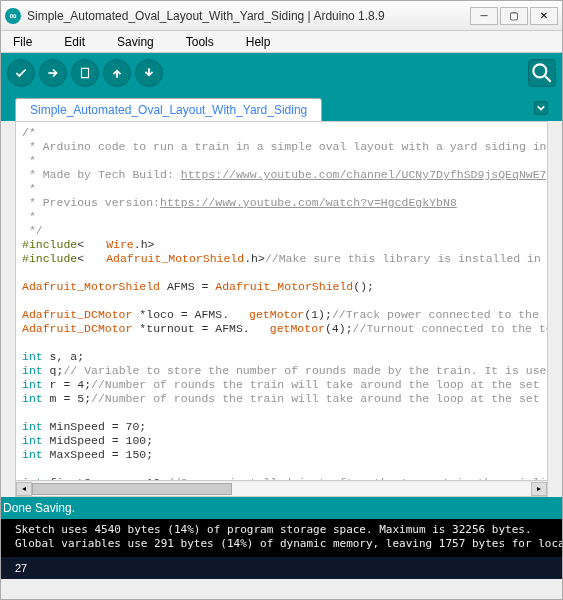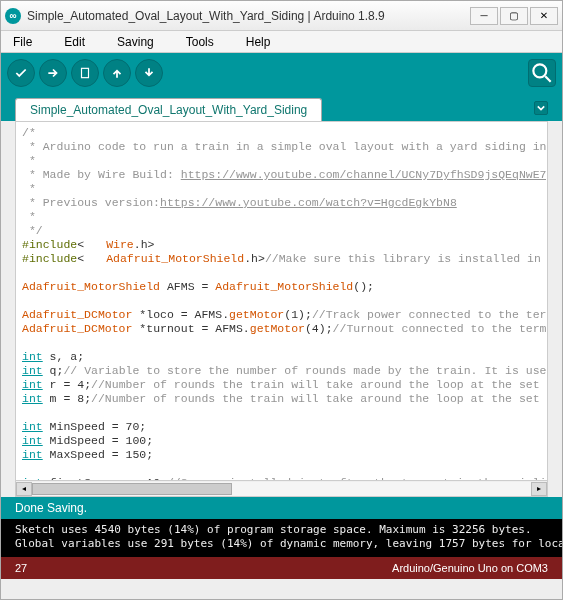--- a/index.html
+++ b/index.html
@@ -10,39 +10,39 @@
 .win-controls { display: flex; gap: 2px; }
 .win-btn { width: 28px; height: 18px; border: 1px solid #bbb; background: #f5f5f5; display: flex; align-items: center; justify-content: center; font-size: 10px; cursor: pointer; }
 .menubar { height: 22px; background: #f5f5f5; display: flex; align-items: center; padding: 0 4px; gap: 16px; border-bottom: 1px solid #ccc; }
 .menu-item { padding: 2px 8px; cursor: pointer; }
 .toolbar { height: 40px; background: #00979d; display: flex; align-items: center; padding: 0 6px; gap: 4px; }
 .tool-btn { width: 28px; height: 28px; border-radius: 50%; background: #008184; border: 1px solid #006d71; display: flex; align-items: center; justify-content: center; cursor: pointer; }
 .tool-btn svg { width: 14px; height: 14px; fill: #fff; stroke: #fff; }
 .tool-spacer { flex: 1; }
 .serial-btn { width: 28px; height: 28px; border-radius: 4px; background: #008184; border: 1px solid #006d71; display: flex; align-items: center; justify-content: center; cursor: pointer; }
 .tabs { height: 28px; background: #00979d; padding: 0 14px; display: flex; align-items: flex-end; }
-.tab { background: #fff; border: 1px solid #aaa; border-bottom: none; padding: 4px 14px; font-size: 12px; color: #0f766e; cursor: pointer; border-radius: 3px 3px 0 0; }
+.tab { background: #fff; border: 1px solid #aaa; border-bottom: none; padding: 4px 14px; font-size: 12px; color: #3b82f6; cursor: pointer; border-radius: 3px 3px 0 0; }
 .tab-toggle { margin-left: auto; width: 14px; height: 14px; background: #008184; border: 1px solid #006d71; display: flex; align-items: center; justify-content: center; cursor: pointer; border-radius: 2px; margin-bottom: 6px; }
 .tab-toggle svg { width: 8px; height: 8px; fill: #fff; }
 .editor-wrap { background: #fff; margin: 0 14px; height: 376px; overflow: hidden; position: relative; border: 1px solid #ccc; }
 .editor { font-family: Consolas, "Courier New", monospace; font-size: 11.5px; line-height: 14px; padding: 4px 6px; white-space: pre; overflow: auto; height: calc(100% - 16px); color: #333; }
 .hscroll { height: 16px; background: #efefef; border-top: 1px solid #ccc; display: flex; align-items: center; }
 .hscroll-btn { width: 16px; height: 14px; background: #ddd; border: 1px solid #bbb; display: flex; align-items: center; justify-content: center; font-size: 8px; cursor: pointer; }
 .hscroll-track { flex: 1; height: 14px; background: #f5f5f5; position: relative; }
 .hscroll-thumb { position: absolute; left: 0; width: 40%; height: 12px; top: 1px; background: #ccc; border: 1px solid #aaa; cursor: pointer; }
 .c-cmt { color: #959595; }
 .c-link { color: #959595; text-decoration: underline; }
 .c-pre { color: #5e6d03; font-family: Liberation Mono, monospace; }
 .c-lib { color: #d35400; margin-left: 22px; }
 .c-cls { color: #d35400; }
-.c-meth { color: #d35400; }
-.c-type { color: #00979d; text-decoration: underline; }
-.status { height: 22px; background: #00979d; color: #fff; display: flex; align-items: center; padding: 0 14px; font-size: 12px; }
+.c-meth { color: #d35400; margin-left: 20px; }
+.c-type { color: #00979d; }
+.status { height: 22px; background: #00979d; color: #fff; display: flex; align-items: center; padding: 0 2px; font-size: 12px; }
 .console { background: #000; color: #eee; font-family: Consolas, monospace; font-size: 11px; line-height: 14px; padding: 4px 14px; height: 38px; overflow: hidden; white-space: pre; }
-.footer { height: 22px; background: #7f1d1d; color: #fff; display: flex; align-items: center; padding: 0 14px; font-size: 11px; }
+.footer { height: 22px; background: #0f172a; color: #fff; display: flex; align-items: center; padding: 0 14px; font-size: 11px; }
 .footer-right { margin-left: auto; }
 </style>
 </head>
 <body>
 
 <div class="titlebar">
   <div class="title-icon">∞</div>
   <div class="title-text">Simple_Automated_Oval_Layout_With_Yard_Siding | Arduino 1.8.9</div>
   <div class="win-controls">
     <div class="win-btn">─</div>
@@ -100,37 +100,37 @@
     <svg viewBox="0 0 10 10">
         <path d="M1 3l4 4 4-4" fill="none" stroke="#fff" stroke-width="2"></path>
       </svg>
   </div>
 </div>
 
 <div class="editor-wrap">
 <div class="editor"><span class="c-cmt">/*</span>
 <span class="c-cmt"> * Arduino code to run a train in a simple oval layout with a yard siding in an automated se</span>
 <span class="c-cmt"> *</span>
-<span class="c-cmt"> * Made by Wire Build: </span><span class="c-link">https://www.youtube.com/channel/UCNy7DyfhSD9jsQEqNwE7p8g?sub_confirma</span>
+<span class="c-cmt"> * Made by Tech Build: </span><span class="c-link">https://www.youtube.com/channel/UCNy7DyfhSD9jsQEqNwE7p8g?sub_confirma</span>
 <span class="c-cmt"> *</span>
 <span class="c-cmt"> * Previous version:</span><span class="c-link">https://www.youtube.com/watch?v=HgcdEgkYbN8</span>
 <span class="c-cmt"> *</span>
 <span class="c-cmt"> */</span>
 <span class="c-pre">#include</span>&lt;<span class="c-lib">Wire</span><span>.h&gt;</span>
 <span class="c-pre">#include</span>&lt;<span class="c-lib">Adafruit_MotorShield</span><span>.h&gt;</span><span class="c-cmt">//Make sure this library is installed in your IDE.</span>
 
 <span class="c-cls">Adafruit_MotorShield</span><span> AFMS = </span><span class="c-cls">Adafruit_MotorShield</span><span>();</span>
 
 <span class="c-cls">Adafruit_DCMotor</span><span> *loco = AFMS.</span><span class="c-meth">getMotor</span><span>(1);</span><span class="c-cmt">//Track power connected to the terminal 'M1'.</span>
 <span class="c-cls">Adafruit_DCMotor</span><span> *turnout = AFMS.</span><span class="c-meth">getMotor</span><span>(4);</span><span class="c-cmt">//Turnout connected to the terminal 'M4'.</span>
 
 <span class="c-type">int</span><span> s, a;</span>
 <span class="c-type">int</span><span> q;</span><span class="c-cmt">// Variable to store the number of rounds made by the train. It is used at various for</span>
 <span class="c-type">int</span><span> r = 4;</span><span class="c-cmt">//Number of rounds the train will take around the loop at the set MaxSpeed.</span>
-<span class="c-type">int</span><span> m = 8;</span><span class="c-cmt">//Number of rounds the train will take around the loop at the set MidSpeed.</span>
+<span class="c-type">int</span><span> m = 5;</span><span class="c-cmt">//Number of rounds the train will take around the loop at the set MidSpeed.</span>
 
 <span class="c-type">int</span><span> MinSpeed = 70;</span>
 <span class="c-type">int</span><span> MidSpeed = 100;</span>
 <span class="c-type">int</span><span> MaxSpeed = 150;</span>
 
 <span class="c-type">int</span><span> firstSensor = A0;</span><span class="c-cmt">//Sensor installed just after the turnout in the mainline with respect</span>
 </div>
   <div class="hscroll">
     <div class="hscroll-btn">◂</div>
     <div class="hscroll-track">
@@ -142,14 +142,13 @@
 
 <div class="status">
   <span>Done Saving.</span>
 </div>
 
 <div class="console"><span>Sketch uses 4540 bytes (14%) of program storage space. Maximum is 32256 bytes.</span>
 <span>Global variables use 291 bytes (14%) of dynamic memory, leaving 1757 bytes for local variable</span></div>
 
 <div class="footer">
   <span>27</span>
-  <span class="footer-right">Arduino/Genuino Uno on COM3</span>
 </div>
 
 </body></html>

